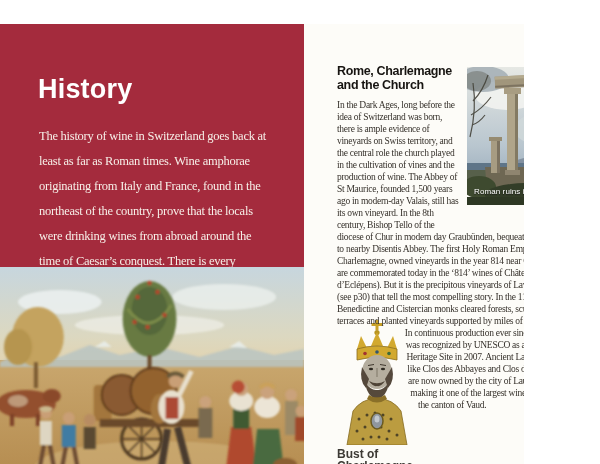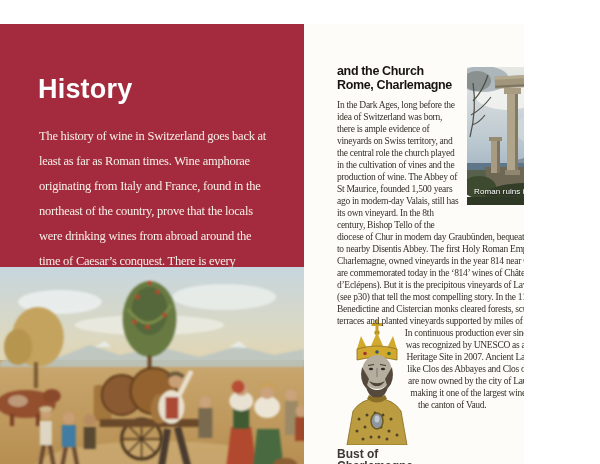--- a/index.html
+++ b/index.html
@@ -245,22 +245,22 @@
             <ellipse cx="12" cy="120" rx="17" ry="11" fill="#3e4a2f"></ellipse>
             <ellipse cx="60" cy="128" rx="42" ry="12" fill="#333d28"></ellipse>
             <ellipse cx="100" cy="122" rx="15" ry="11" fill="#46523a"></ellipse>
             <rect x="0" y="130" width="107" height="8" fill="#2e3824"></rect>
           </g>
         </svg>
         <figcaption>Roman ruins in Holy, Vaud</figcaption>
       </figure>
 
       <h2 class="article-heading">
+        <span>Rome, Charlemagne</span>
         <span>and the Church</span>
-        <span>Rome, Charlemagne</span>
       </h2>
 
       <p class="bodytext">
         <span>In the Dark Ages, long before the idea of Switzerland was born, there is ample evidence of vineyards on Swiss territory, and the central role the church played in the cultivation of vines and the production of wine. The Abbey of St Maurice, founded 1,500 years ago in modern-day Valais, still has its own vineyard. In the 8th century, Bishop Tello of the diocese of Chur in modern day Graubünden, bequeathed vineyards to nearby Disentis Abbey. The first Holy Roman Emperor, Charlemagne, owned vineyards in the year 814 near Orbe (they are commemorated today in the ‘814’ wines of Château d’Eclépens). But it is the precipitous vineyards of Lavaux in Vaud (see p30) that tell the most compelling story. In the 11th century, Benedictine and Cistercian monks cleared forests, sculpted terraces</span>
         <span class="bust-wrap">
           <svg viewBox="0 0 80 126">
             <rect x="0" y="0" width="80" height="126" fill="#fdfcf8"></rect>
             <g>
               <rect x="38.5" y="1" width="3" height="10" fill="#c9a227"></rect>
               <rect x="34.5" y="4" width="11" height="3" fill="#c9a227"></rect>

